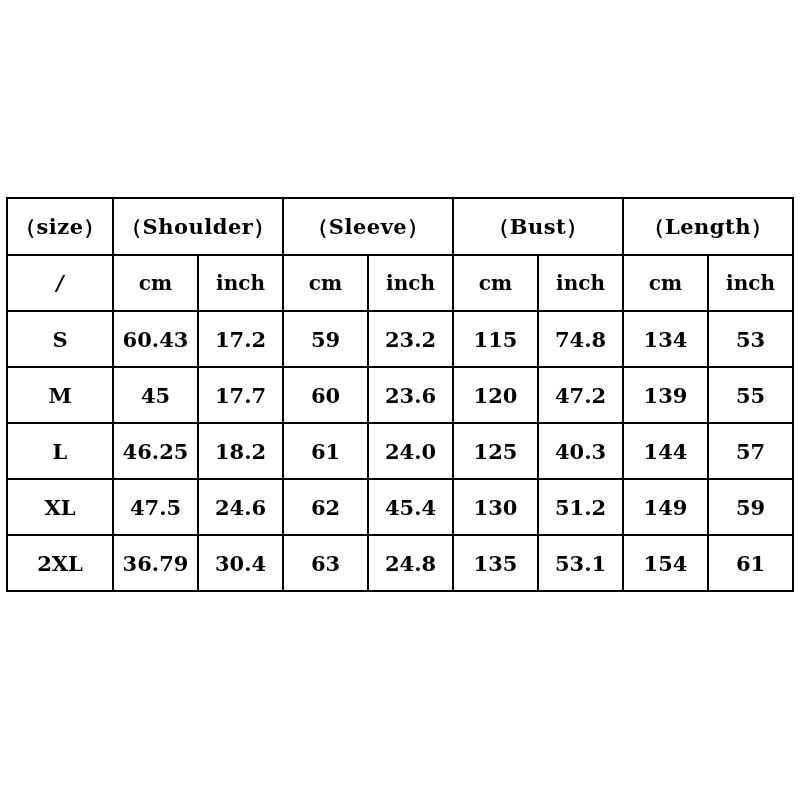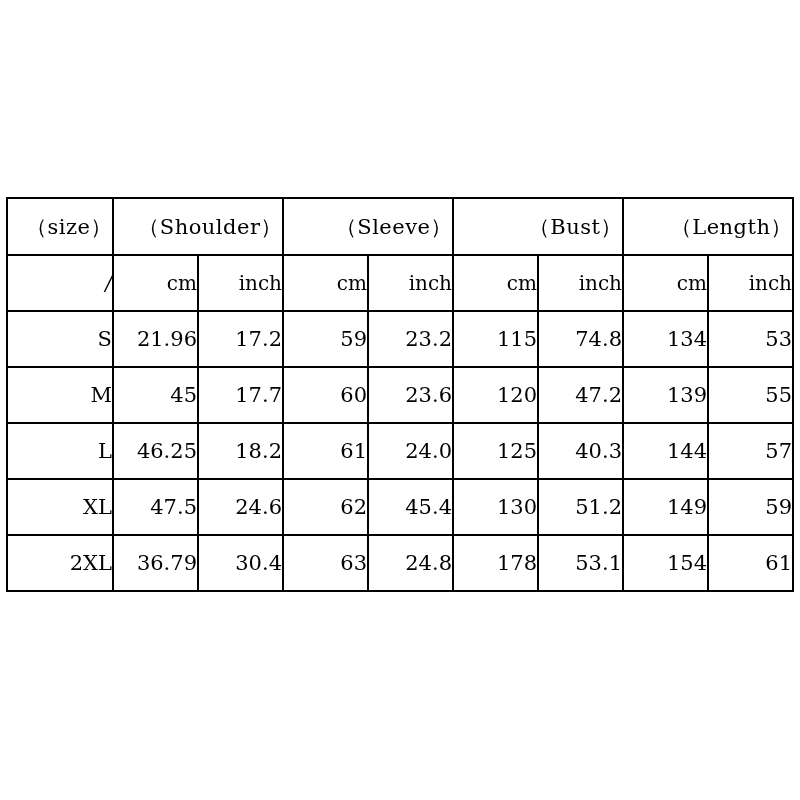--- a/index.html
+++ b/index.html
@@ -27,23 +27,23 @@
     width: 788px;
   }
   table.size-table {
     border-collapse: collapse;
     width: 788px;
     table-layout: fixed;
   }
   table.size-table td,
   table.size-table th {
     border: 2px solid #000000;
-    text-align: right;
+    text-align: center;
     vertical-align: middle;
-    font-weight: normal;
+    font-weight: bold;
     font-family: "DejaVu Serif", serif;
     color: #000000;
     padding: 0;
   }
   tr.header-row td {
     height: 55px;
     font-size: 21px;
     letter-spacing: 0.5px;
   }
   tr.unit-row td {
@@ -89,21 +89,21 @@
           <td class="col-num cm-glyph">cm</td>
           <td class="col-unit">inch</td>
           <td class="col-num cm-glyph">cm</td>
           <td class="col-unit">inch</td>
           <td class="col-num cm-glyph">cm</td>
           <td class="col-unit">inch</td>
         </tr>
 
         <tr class="data-row">
           <td class="col-size">S</td>
-          <td class="col-num">21.96</td>
+          <td class="col-num">60.43</td>
           <td class="col-unit">17.2</td>
           <td class="col-num">59</td>
           <td class="col-unit">23.2</td>
           <td class="col-num">115</td>
           <td class="col-unit">74.8</td>
           <td class="col-num">134</td>
           <td class="col-unit">53</td>
         </tr>
 
         <tr class="data-row">
@@ -141,21 +141,21 @@
           <td class="col-num">149</td>
           <td class="col-unit">59</td>
         </tr>
 
         <tr class="data-row">
           <td class="col-size">2XL</td>
           <td class="col-num">36.79</td>
           <td class="col-unit">30.4</td>
           <td class="col-num">63</td>
           <td class="col-unit">24.8</td>
-          <td class="col-num">178</td>
+          <td class="col-num">135</td>
           <td class="col-unit">53.1</td>
           <td class="col-num">154</td>
           <td class="col-unit">61</td>
         </tr>
       </tbody>
     </table>
   </div>
 </div>
 
 </body></html>

